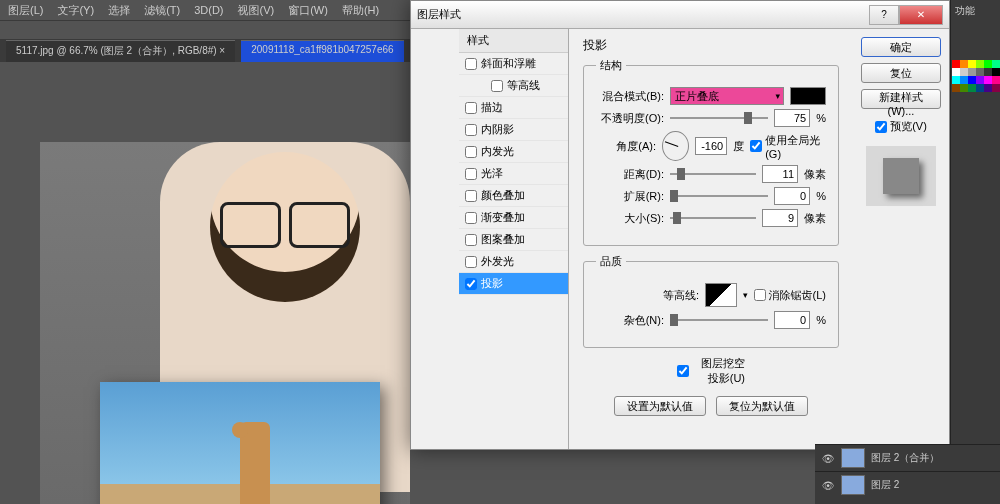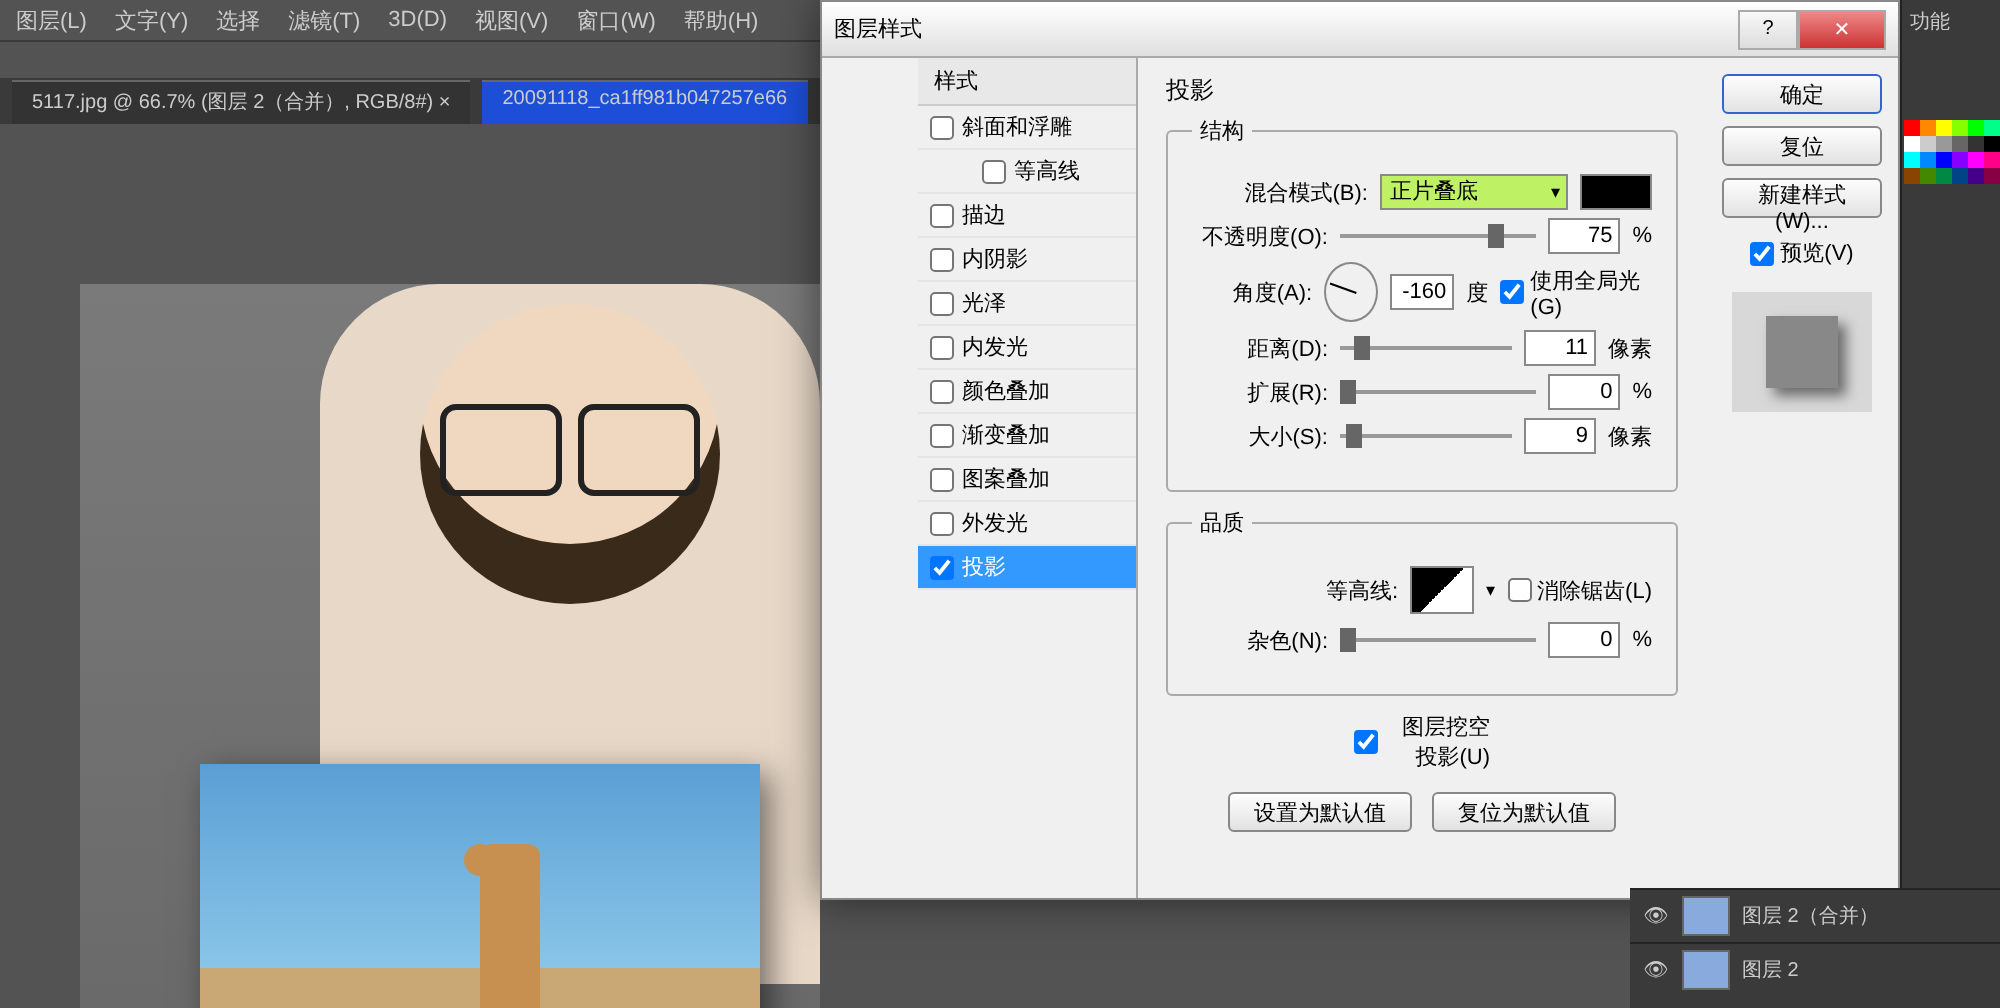--- a/index.html
+++ b/index.html
@@ -38,21 +38,21 @@
 .style-item.selected { background:#3399ff; color:#fff; }
 .center { flex:1; padding:8px 14px; }
 fieldset { border:1px solid #aaa; border-radius:3px; padding:10px 12px 14px; margin-bottom:8px; }
 legend { padding:0 4px; }
 .row { display:flex; align-items:center; gap:6px; margin:4px 0;justify-content:flex-end; }
 .row label:first-child { width:68px; text-align:right; }
 .slider { flex:1; max-width:120px; height:14px; position:relative; }
 .slider::before { content:""; position:absolute; left:0; right:0; top:6px; height:2px; background:#999; }
 .slider .thumb { position:absolute; top:1px; width:8px; height:12px; background:#666; }
 .val { width:36px; height:18px; border:1px solid #888; background:#fff; text-align:right; padding-right:3px; line-height:16px; }
-.sel { width:94px; height:18px; border:1px solid #888; background:#bef264; padding-left:4px; line-height:16px; display:flex; justify-content:space-between; align-items:center; }
+.sel { width:114px; height:18px; border:1px solid #888; background:#ec4899; padding-left:4px; line-height:16px; display:flex; justify-content:space-between; align-items:center; }
 .sel::after { content:"▾"; font-size:9px; padding-right:3px; }
 .swatch-bk { width:36px; height:18px; background:#000; border:1px solid #888; }
 .angle { width:30px; height:30px; border:1px solid #888; border-radius:50%; position:relative; }
 .angle::before { content:""; position:absolute; left:15px; top:15px; width:14px; height:1px; background:#000; transform-origin:0 0; transform:rotate(200deg); }
 .contour-sw { width:32px; height:24px; border:1px solid #888; background:linear-gradient(135deg,#000 50%,#fff 50%); }
 .chk { display:flex; align-items:center; gap:3px; }
 .chk input { width:12px; height:12px; }
 .btn { height:20px; border:1px solid #888; background:linear-gradient(#fdfdfd,#e2e2e2); padding:0 12px; border-radius:3px; font-size:11px; }
 .btnrow { display:flex; justify-content:center; gap:10px; margin-top:10px; }
 .right-col { width:96px; padding:8px; display:flex; flex-direction:column; gap:6px;align-items:center; }
@@ -123,25 +123,25 @@
           <div class="style-item">
             <input type="checkbox" style="">
             <span>描边</span>
           </div>
           <div class="style-item">
             <input type="checkbox" style="">
             <span>内阴影</span>
           </div>
           <div class="style-item">
             <input type="checkbox" style="">
+            <span>内发光</span>
+          </div>
+          <div class="style-item">
+            <input type="checkbox" style="">
             <span>光泽</span>
-          </div>
-          <div class="style-item">
-            <input type="checkbox" style="">
-            <span>内发光</span>
           </div>
           <div class="style-item">
             <input type="checkbox" style="">
             <span>颜色叠加</span>
           </div>
           <div class="style-item">
             <input type="checkbox" style="">
             <span>渐变叠加</span>
           </div>
           <div class="style-item">

